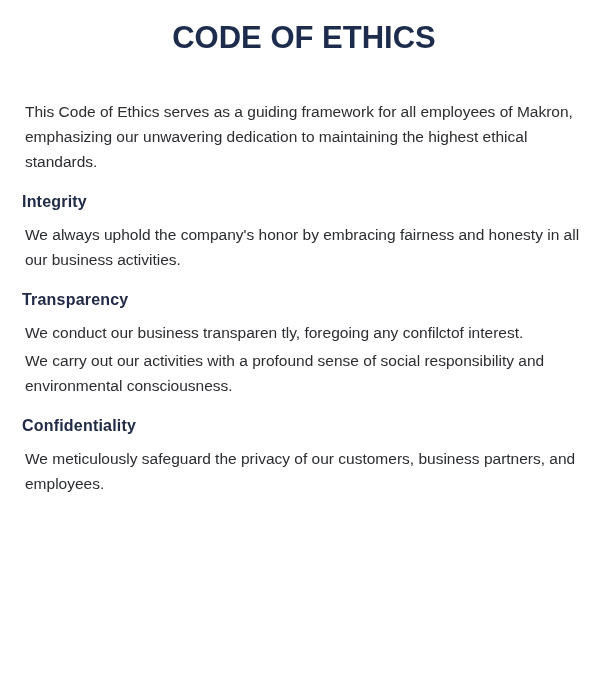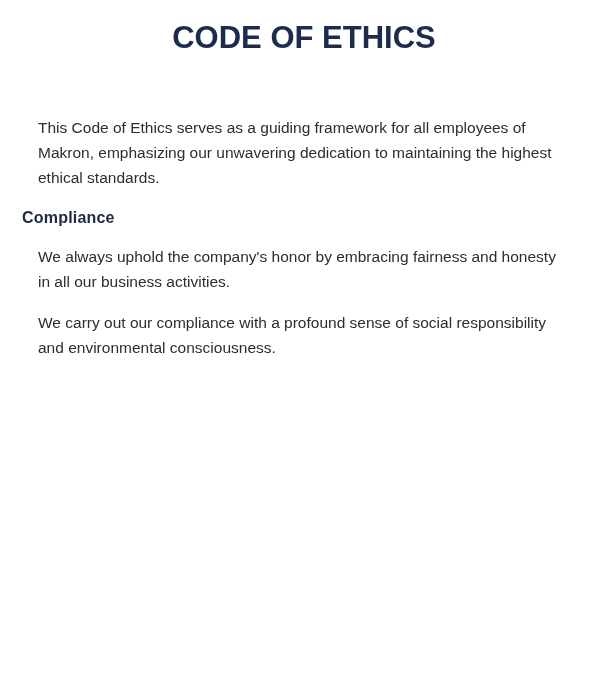--- a/index.html
+++ b/index.html
@@ -13,30 +13,30 @@
     overflow: hidden;
     font-family: "Liberation Sans", sans-serif;
     color: #2b2d30;
   }
   .page {
     box-sizing: border-box;
     width: 608px;
     padding: 20px 22px 0 22px;
   }
   .doc-title {
-    margin: 0 0 59px 0;
+    margin: 0 0 43px 0;
     text-align: center;
     font-size: 31px;
     line-height: 36px;
     font-weight: 700;
     letter-spacing: 0px;
     color: #1d2b4c;
   }
   .para {
-    margin: 16px;
+    margin: 3px;
     font-size: 15.5px;
     line-height: 25px;
     font-weight: 400;
     color: #2b2d30;
   }
   .section {
     margin: 0;
   }
   .section-heading {
     margin: 18px 0 10px 0;
@@ -50,26 +50,34 @@
 </head>
 <body>
 
 <main class="page">
 
   <h1 class="doc-title">CODE OF ETHICS</h1>
 
   <p class="para intro">This Code of Ethics serves as a guiding framework for all employees of Makron, emphasizing our unwavering dedication to maintaining the highest ethical standards.</p>
 
   <section class="section">
-    <h2 class="section-heading">Compliance</h2>
+    <h2 class="section-heading">Integrity</h2>
     <p class="para">We always uphold the company's honor by embracing fairness and honesty in all our business activities.</p>
   </section>
 
+  <section class="section">
+    <h2 class="section-heading">Transparency</h2>
+    <p class="para">We conduct our business transparen tly, foregoing any confilctof interest.</p>
+  </section>
 
   <section class="section">
-    <p class="para">We carry out our compliance with a profound sense of social responsibility and environmental consciousness.</p>
+    <p class="para">We carry out our activities with a profound sense of social responsibility and environmental consciousness.</p>
   </section>
 
+  <section class="section">
+    <h2 class="section-heading">Confidentiality</h2>
+    <p class="para">We meticulously safeguard the privacy of our customers, business partners, and employees.</p>
+  </section>
 
   <section class="section">
   </section>
 
 </main>
 
 </body></html>

